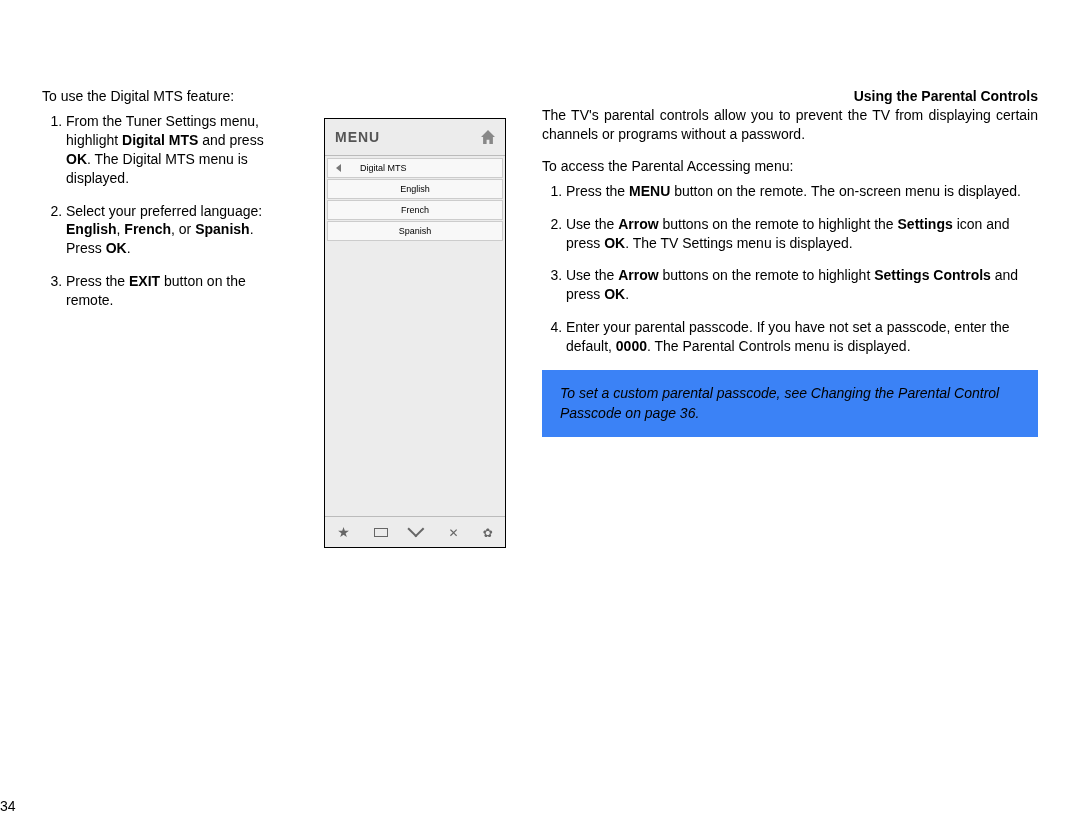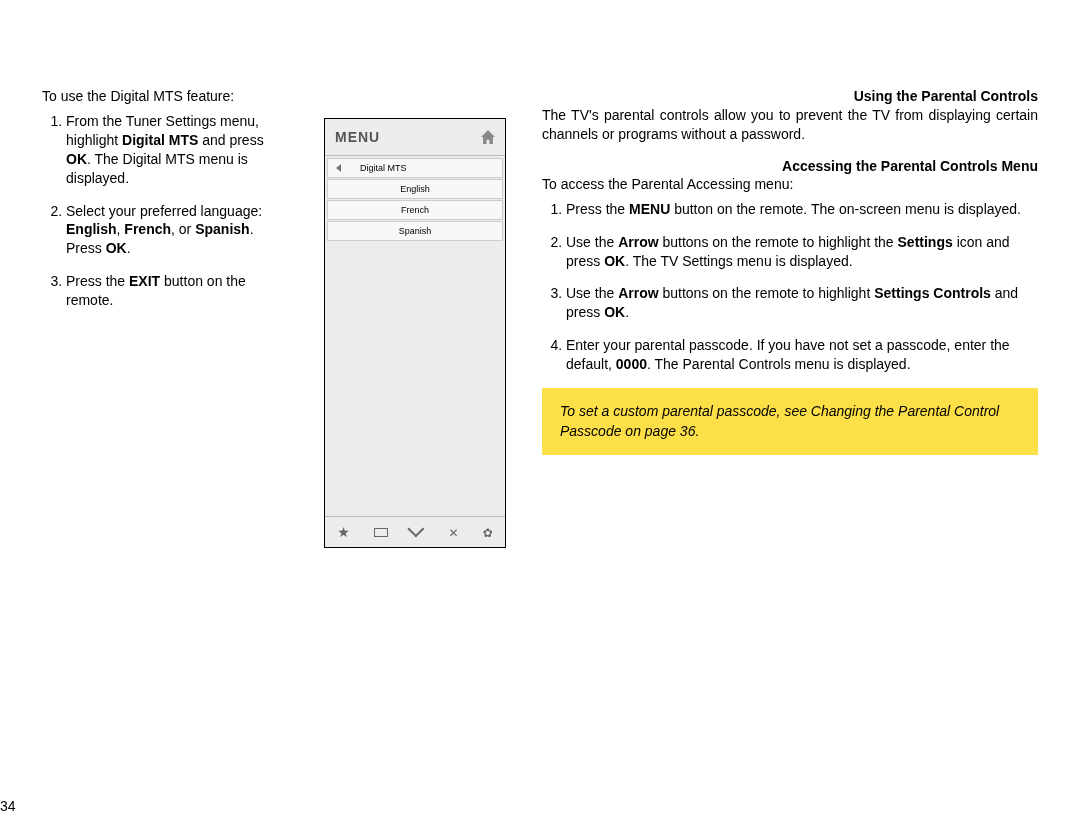--- a/index.html
+++ b/index.html
@@ -46,21 +46,21 @@
   }
   .para {
     line-height: 1.35;
     margin-bottom: 14px;
   }
   .justify {
     text-align: justify;
     text-justify: inter-word;
   }
   .note-box {
-    background: #fde047;
+    background: #3b82f6;
     padding: 14px 18px;
     font-style: italic;
     margin-top: 8px;
     line-height: 1.4;
     font-size: 14px;
     width: 460px;
   }
   .note-box .ref { font-style: italic; }
   .page-num {
     position: absolute;
@@ -180,21 +180,20 @@
         <span class="f-icon x"></span>
         <span class="f-icon gear"></span>
       </div>
     </div>
   </div>
 
   <div class="right">
     <div class="heading">Using the Parental Controls</div>
     <div class="para justify">The TV's parental controls allow you to prevent the TV from displaying certain channels or programs without a password.</div>
 
-    <div class="heading">Accessing the Parental Controls Menu</div>
     <div class="intro">To access the Parental Accessing menu:</div>
     <ol>
       <li>Press the <strong>MENU</strong> button on the remote. The on-screen menu is displayed.</li>
       <li>Use the <strong>Arrow</strong> buttons on the remote to highlight the <strong>Settings</strong> icon and press <strong>OK</strong>. The TV Settings menu is displayed.</li>
       <li>Use the <strong>Arrow</strong> buttons on the remote to highlight <strong>Settings Controls</strong> and press <strong>OK</strong>.</li>
       <li>Enter your parental passcode. If you have not set a passcode, enter the default, <strong>0000</strong>. The Parental Controls menu is displayed.</li>
     </ol>
 
     <div class="note-box">
       <span>To set a custom parental passcode, see </span><span class="ref">Changing the Parental Control Passcode</span><span> on page 36.</span>

